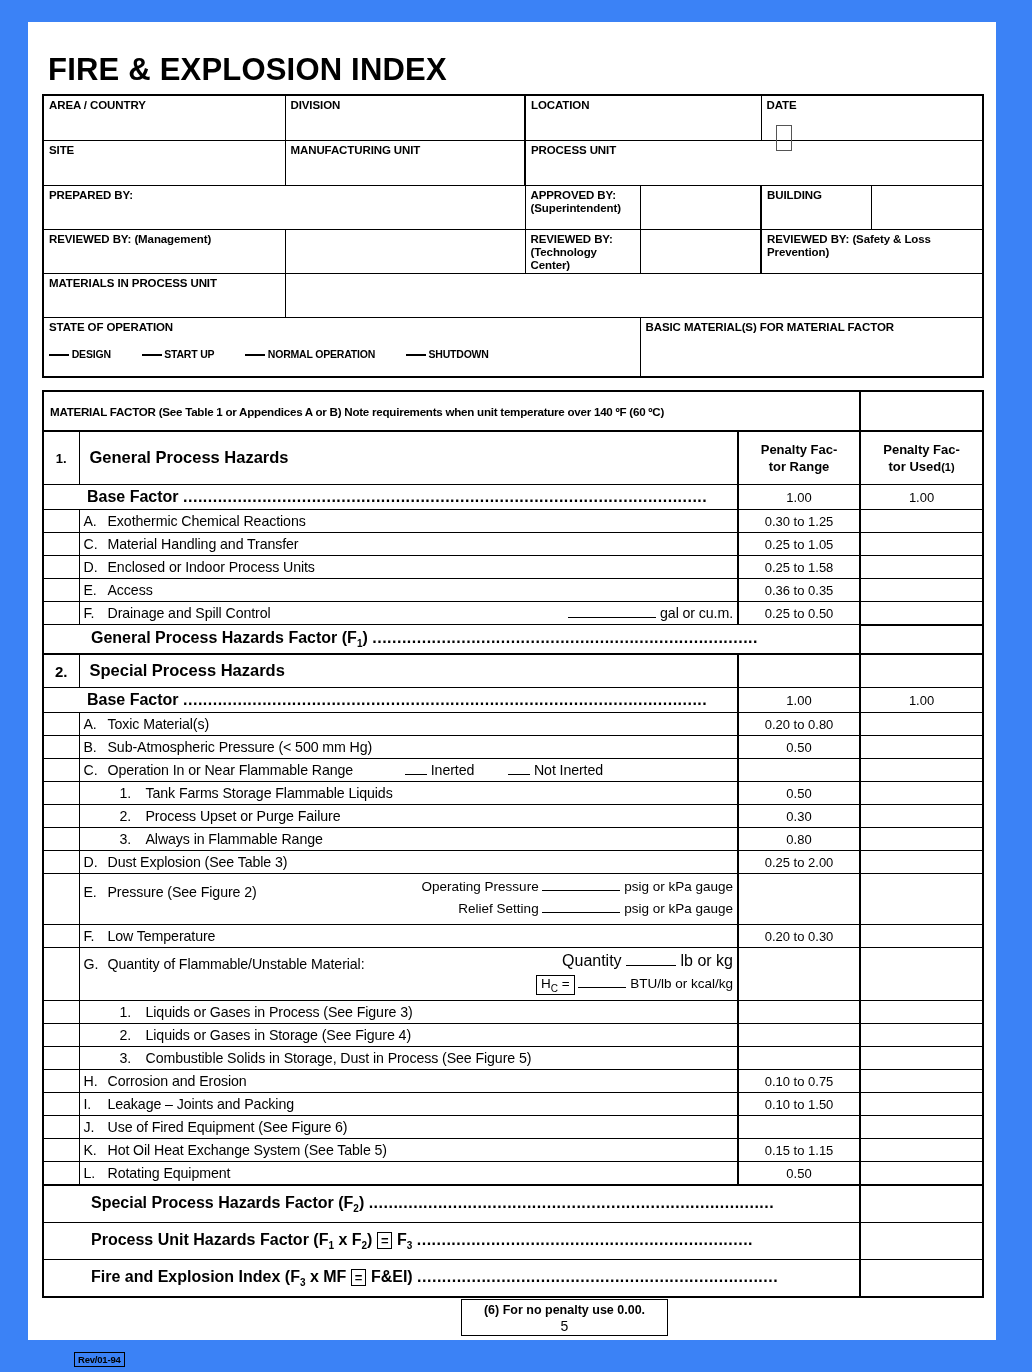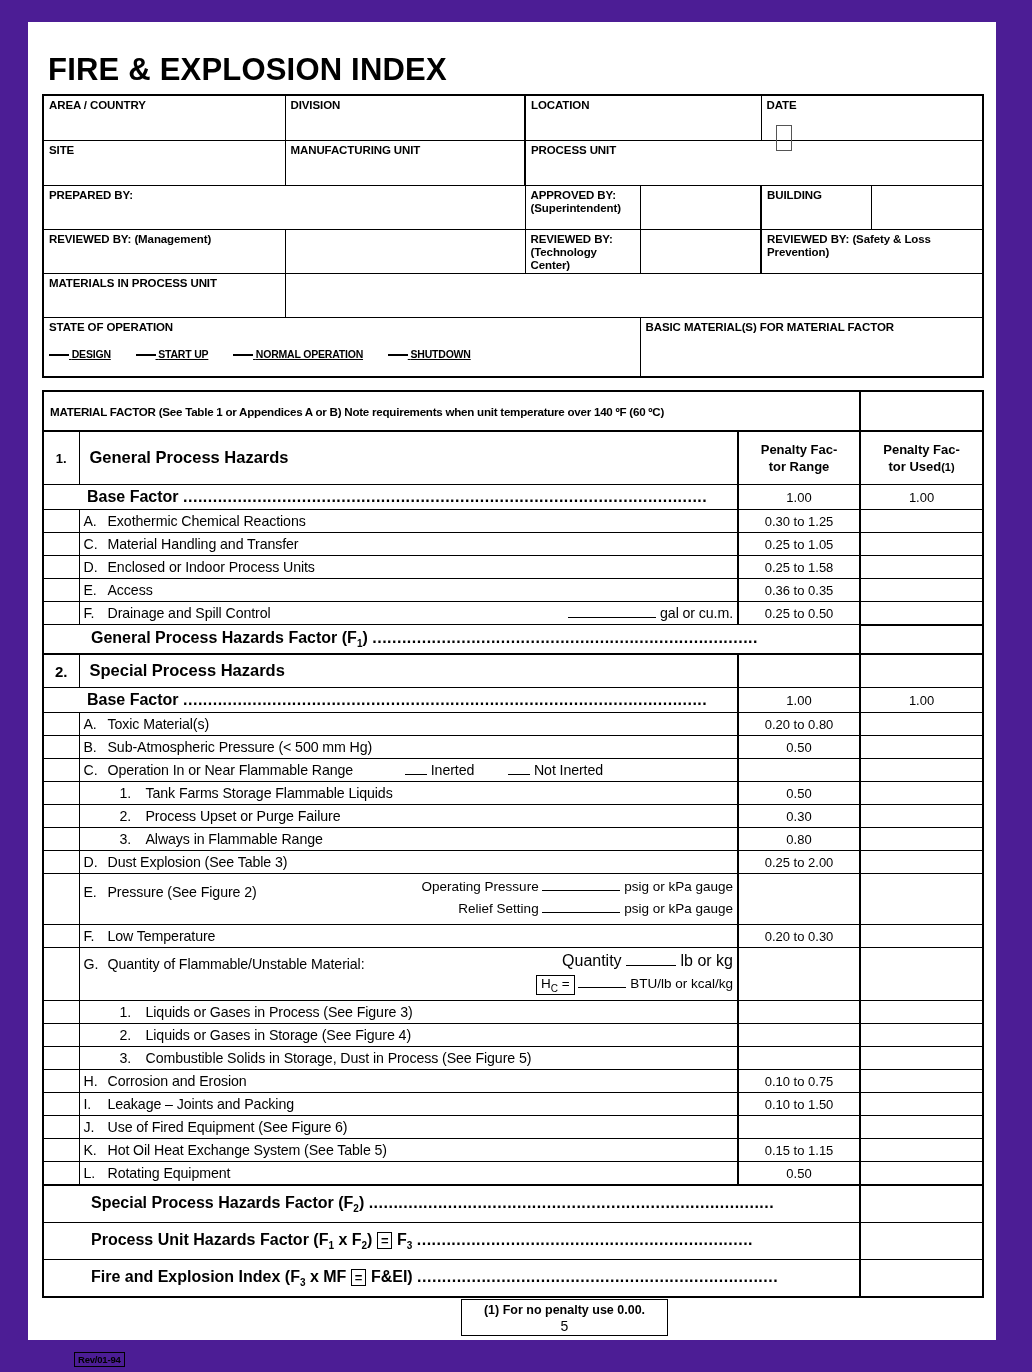--- a/index.html
+++ b/index.html
@@ -1,39 +1,39 @@
 <!DOCTYPE html>
 <html><head>
 <meta charset="utf-8">
 <style>
   html,body{margin:0;padding:0;background:#8f8f8f;}
   body{font-family:"Liberation Sans",sans-serif;}
   .page{
-    position:relative;width:1032px;height:1372px;background:#4c1d95;
+    position:relative;width:1032px;height:1372px;background:#3b82f6;
     box-sizing:border-box;overflow:hidden;
   }
   .sheet{position:absolute;left:28px;top:22px;width:968px;height:1318px;background:#fff;}
   .title{
     position:absolute;left:20px;top:30px;font-size:31px;font-weight:bold;
     letter-spacing:.2px;color:#000;font-family:"Liberation Sans",sans-serif;
   }
 
   table.frm{position:absolute;left:14px;top:72px;width:940px;border-collapse:collapse;table-layout:fixed;}
   table.frm td{border:1px solid #000;vertical-align:top;padding:0;}
   .lbl{font-size:11.5px;font-weight:bold;padding:3px 0 0 5px;line-height:13px;letter-spacing:-.1px;}
   .cellh{height:44px;}
   .cellh2{height:43px;}
   .b-r{border-right:2.5px solid #000 !important;}
   .b-l{border-left:2.5px solid #000 !important;}
   .b-t{border-top:2px solid #000 !important;margin-left:40px;}
   .b-b{border-bottom:2px solid #000 !important;}
 
   .stateops{font-size:10.5px;font-weight:bold;padding-left:5px;margin-top:14px;letter-spacing:-.2px;}
   .stateops span.u{display:inline-block;border-bottom:2px solid #000;width:20px;vertical-align:2px;}
-  .stateops .it{display:inline-block;margin-right:22px;text-decoration:underline;}
+  .stateops .it{display:inline-block;margin-right:28px;}
 
   
   table.idx{position:absolute;left:14px;top:368px;width:940px;border-collapse:collapse;table-layout:fixed;}
   table.idx td{border:1px solid #000;padding:0;vertical-align:middle;font-size:13px;}
   .mf td{border:2.5px solid #000;}
   .mfText{font-size:11.6px;font-weight:bold;padding:5px 20px 5px 6px;letter-spacing:-.25px;white-space:nowrap;}
   .mfBox{border:2.5px solid #000 !important;}
 
   .hdr td{font-size:16px;font-weight:bold;text-align:center;line-height:17px;padding:3px 0;}
   .sechead{font-size:16.5px;font-weight:bold;padding:5px 0 6px 10px;}
@@ -475,19 +475,19 @@
           <span>F&amp;EI)</span>
           <span class="dots">.........................................................................</span>
         </div>
       </td>
       <td class="used b-l b-r b-b"></td>
     </tr>
   </tbody>
       </table>
 
   <div class="note">
-    <div>(1) For no penalty use 0.00.</div>
+    <div>(6) For no penalty use 0.00.</div>
     <div class="pg">5</div>
   </div>
 
   <div class="rev">Rev/01-94</div>
  </div>
 </div>
 
 </body></html>

